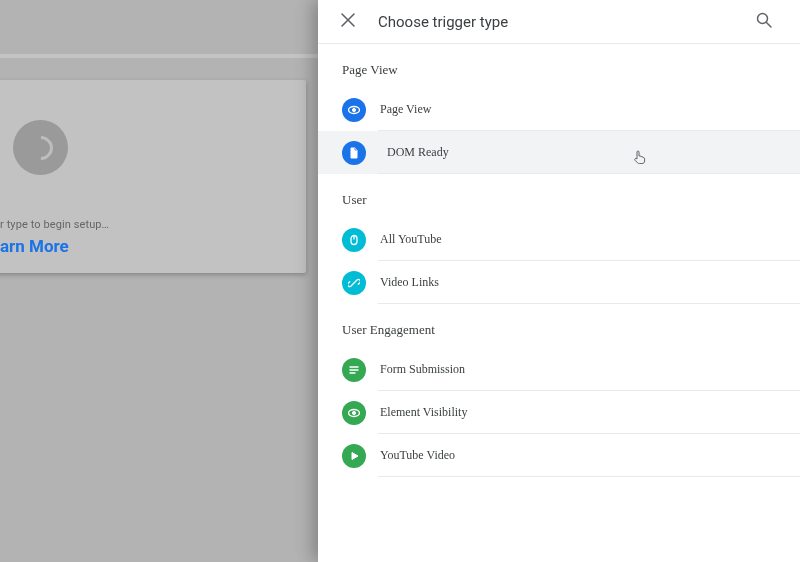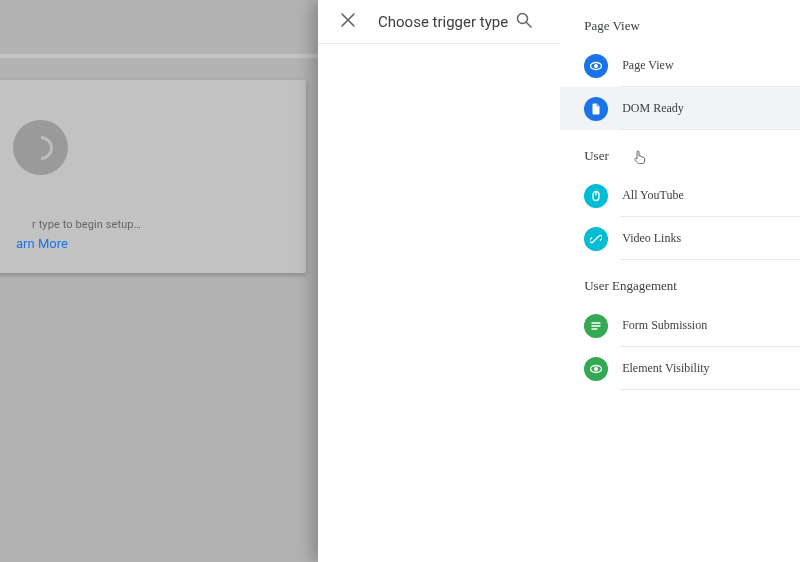--- a/index.html
+++ b/index.html
@@ -23,32 +23,32 @@
     position: absolute; left: 13px; top: 120px; width: 55px; height: 55px;
     border-radius: 50%; background: #9a9a9a;
     display:flex; align-items:center; justify-content:center;
   }
   .bg-circle .wave {
     width: 24px; height:24px; border-radius:50%;
     border: 3px solid #bdbdbd; border-left-color: transparent; border-bottom-color: transparent;
     transform: rotate(45deg);
   }
   .bg-hint {
-    position: absolute; left: 0; top: 218px; font-size: 11px; color: #666; letter-spacing: .1px; padding-left: 32px;
+    position: absolute; left: 0; top: 218px; font-size: 11px; color: #666; letter-spacing: .1px;
   }
   .bg-link {
-    position: absolute; left: 16px; top: 236px; font-size: 13px; color: #1a73e8;
+    position: absolute; left: 0; top: 236px; font-size: 17px; color: #1a73e8; font-weight: bold;
   }
 
   
   .panel {
     position: absolute; left: 318px; top: 0; width: 482px; height: 562px;
     background: #fff;
     box-shadow: -6px 0 16px rgba(0,0,0,.25);
-    display: flex; flex-direction: row;
+    display: flex; flex-direction: column;
   }
   .panel-header {
     height: 44px; display:flex; align-items:center; padding: 0 20px 0 14px;
     border-bottom: 1px solid #e9e9e9;
   }
   .close-btn {
     width: 32px; height: 32px; border-radius: 50%; border: none; background: transparent;
     display:flex; align-items:center; justify-content:center; cursor:pointer;
     color:#5f6368;
   }
@@ -66,21 +66,21 @@
     font-size: 13px; color:#3c4043; padding: 0 0 10px 24px; font-weight: 400;
   }
 
   .trigger-row {
     position: relative;
     display:flex; align-items:center;
     height: 43px;
     padding-left: 24px;
     cursor:pointer;
   }
-  .trigger-row.hovered { background:#f1f3f4; }
+  .trigger-row.hovered { background:#f1f3f4;gap:7px; }
   .trigger-row .sep {
     position:absolute; left:60px; right:0; bottom:0; height:1px; background:#e9e9e9;
   }
   .trigger-icon {
     width:24px; height:24px; border-radius:50%; flex:0 0 24px;
     display:flex; align-items:center; justify-content:center;
     margin-right: 14px;
   }
   .trigger-icon svg { width:12px; height:12px; fill:#fff; stroke:#fff; }
   .trigger-label { font-size: 12px; color:#3c4043; font-weight: 500; }
@@ -186,20 +186,29 @@
       <div class="trigger-row">
         <div class="trigger-icon c-green">
           <svg viewBox="0 0 12 12">
             <ellipse cx="6" cy="6" rx="5.5" ry="3.5" fill="none" stroke="#fff" stroke-width="1.4"></ellipse>
             <circle cx="6" cy="6" r="1.6" fill="#fff"></circle>
           </svg>
         </div>
         <div class="trigger-label">Element Visibility</div>
         <div class="sep"></div>
       </div>
+      <div class="trigger-row">
+        <div class="trigger-icon c-green">
+          <svg viewBox="0 0 12 12">
+            <path d="M4 2.5v7L10 6z" fill="#fff"></path>
+          </svg>
+        </div>
+        <div class="trigger-label">YouTube Video</div>
+        <div class="sep"></div>
+      </div>
     </div>
 
   <div class="cursor-hand" style="left:316px; top:150px;">
     <svg width="12" height="14" viewBox="0 0 12 14">
         <path d="M4 1c.6 0 1 .4 1 1v4l1-.2c.5-.1 1 .3 1 .9l1-.1c.5 0 .9.4.9.9l.9.1c.5.1.8.5.8 1v2.5c0 1.4-1.1 2.5-2.5 2.5H5.3c-.7 0-1.3-.3-1.8-.8L1 10.2c-.4-.5-.3-1.2.2-1.6.4-.3 1-.3 1.4.1L3 9V2c0-.6.4-1 1-1z" fill="none" stroke="#5f6368" stroke-width="1"></path>
       </svg>
   </div>
 </div>
 
 </body></html>

